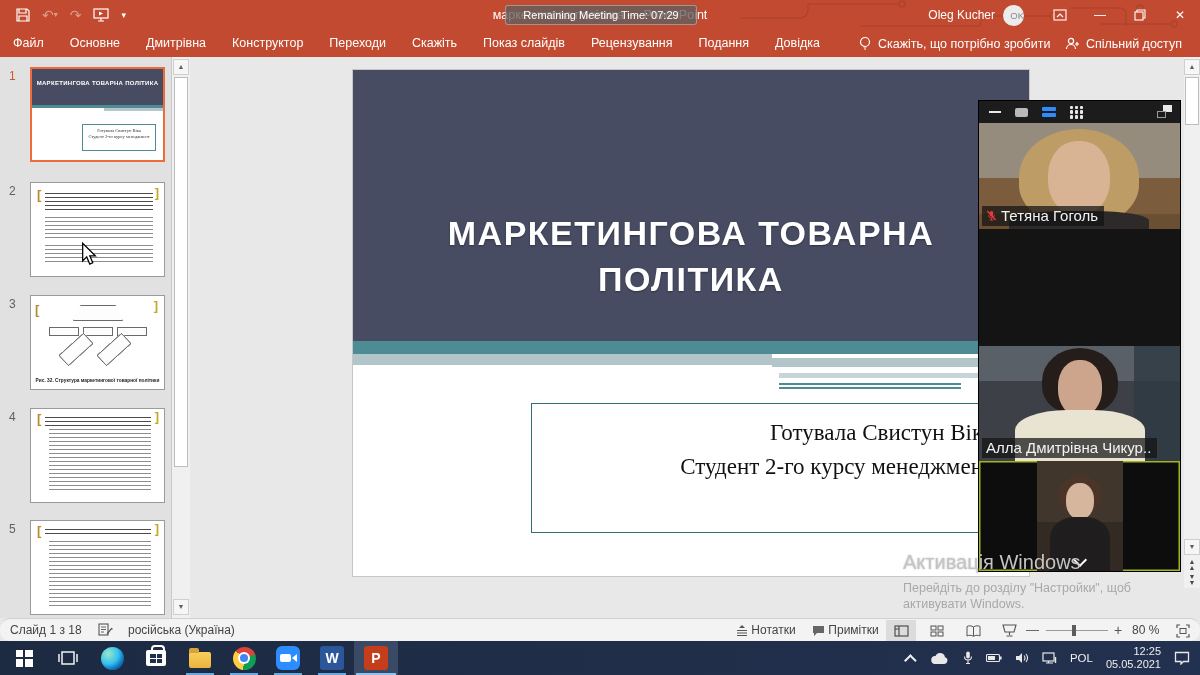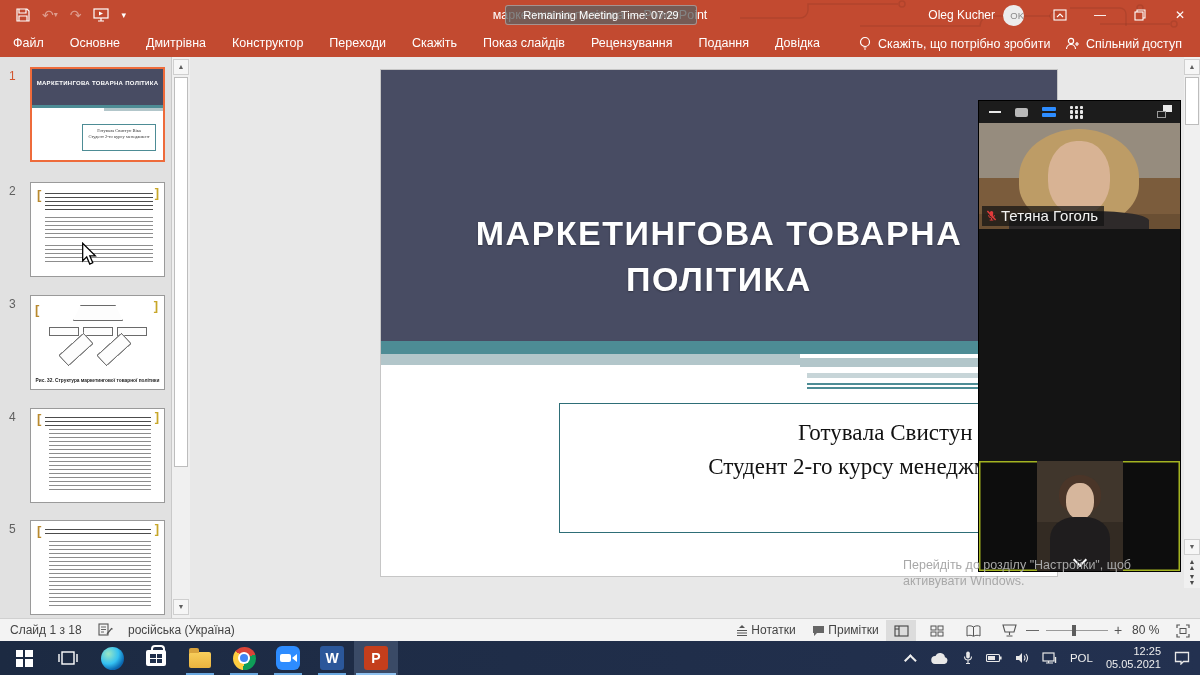--- a/index.html
+++ b/index.html
@@ -57,21 +57,21 @@
   .t3-cap { position:absolute; left:0; right:0; bottom:6px; text-align:center; font-size:4.8px; color:#222; font-weight:bold; }
   
   #thumb-scroll { position:absolute; left:172px; top:57px; width:18px; height:561px; background:#f0f0f0; z-index:6; }
   .sb-btn { position:absolute; left:1px; width:16px; height:16px; background:#f6f6f6; border:1px solid #cfcfcf;
     color:#606060; font-size:7px; text-align:center; line-height:14px; }
   .sb-thumb { position:absolute; left:2px; width:14px; background:#ffffff; border:1px solid #bdbdbd; }
 
   
   #mainarea { position:absolute; left:190px; top:57px; width:1010px; height:531px; background:#e8e8e8; }
   #slide { position:absolute; left:353px; top:70px; width:676px; height:506px; background:#fff;
-    box-shadow:0 0 0 1px #c6c6c6; z-index:4; overflow:hidden;margin-left:28px; }
+    box-shadow:0 0 0 1px #c6c6c6; z-index:4; overflow:hidden; }
   .sl-head { position:absolute; left:0; top:0; width:100%; height:271px; background:#484c63; }
   .sl-title { position:absolute; left:0; top:140px; width:100%; text-align:center; color:#fff;
     font-size:34px; font-weight:bold; letter-spacing:1.5px; line-height:46px;
     text-shadow:0 1px 2px rgba(0,0,0,.35); }
   .st1 { position:absolute; left:0; top:271px; width:100%; height:13px; background:#4d8c95; }
   .st2 { position:absolute; left:0; top:284px; width:62%; height:11px; background:#b2c6ca; }
   .st3 { position:absolute; left:62%; top:288px; width:38%; height:9px; background:#b2c6ca; }
   .st4 { position:absolute; left:63%; top:303px; width:33%; height:5px; background:#c7d5d8; }
   .st5 { position:absolute; left:63%; top:313px; width:27%; height:2px; background:#4d8c95; }
   .st6 { position:absolute; left:63%; top:317px; width:27%; height:2px; background:#4d8c95; }
@@ -114,21 +114,21 @@
   .wm1 { font-size:20px; color:#c4c4c4; text-shadow:0 0 2px rgba(0,0,0,.25); }
   .wm2 { font-size:12.5px; color:#a8a8a8; margin-top:6px; line-height:16px; }
 
   
   #notesbar { position:absolute; left:190px; top:588px; width:1010px; height:30px; background:#ededed;
     border-top:1px solid #d4d4d4; z-index:5; }
   #notesbar span { margin-left:16px; font-size:14.5px; color:#595959; line-height:30px; }
 
   
   #statusbar { position:absolute; left:0; top:618px; width:1200px; height:23px; background:#f3f3f3;
-    border-top:1px solid #d0d0d0; z-index:20; font-size:12px; color:#444; }
+    border-top:1px solid #d0d0d0; z-index:20; font-size:12px; color:#444;border-radius:10px; }
   .stl { position:absolute; top:0; line-height:22px; }
   .sbicon { display:inline-block; vertical-align:middle; }
   .view-btn { position:absolute; top:1px; width:30px; height:21px; display:flex; align-items:center; justify-content:center; }
   .view-btn.active { background:#dcdcdc; }
   .zoom-track { position:absolute; top:11px; width:62px; height:1px; background:#9a9a9a; }
   .zoom-thumb { position:absolute; top:6px; width:4px; height:11px; background:#5c5c5c; }
 
   
   #taskbar { position:absolute; left:0; top:641px; width:1200px; height:34px;
     background:linear-gradient(90deg,#1c2a42,#233150); z-index:30; }
@@ -372,32 +372,42 @@
         <svg width="11" height="11" viewBox="0 0 12 12">
             <rect x="4.2" y="1" width="3.6" height="6" rx="1.8" fill="#e23b3b"></rect>
             <path d="M2.8 5.5 a3.2 3.2 0 0 0 6.4 0 M6 8.7 V11 M4 11 h4" fill="none" stroke="#e23b3b" stroke-width="1"></path>
             <line x1="1.5" y1="1" x2="10.5" y2="11" stroke="#e23b3b" stroke-width="1.6"></line>
           </svg>
         <span>Тетяна Гоголь</span>
       </div>
     </div>
 
 
+    <div class="tile" style="top:245px;height:115px;background:linear-gradient(180deg,#5a6067 0 30%,#3d4147 30% 100%)">
+      <div class="vidframe" style="right:0;width:46px;background:#2e3944;opacity:.8"></div>
+      <div class="p-hair" style="left:63px;top:2px;width:76px;height:66px;background:#241d19"></div>
+      <div class="p-face" style="left:79px;top:14px;width:44px;height:56px;background:#cda58d"></div>
+      <div class="p-body" style="left:36px;top:64px;width:130px;height:51px;background:#e9e3d2"></div>
+      <div class="zp-label">
+        <span>Алла Дмитрівна Чикур..</span>
+      </div>
+    </div>
 
     <div class="tile" style="top:360px;height:110px;box-shadow:inset 0 0 0 1.5px #a3b321">
       <div class="vidframe" style="left:58px;width:86px;background:linear-gradient(180deg,#40362c 0 55%,#332b23 55%)">
         <div class="p-hair" style="left:22px;top:14px;width:42px;height:38px;background:#4a3528"></div>
         <div class="p-face" style="left:29px;top:22px;width:28px;height:36px;background:#d6b69c"></div>
         <div class="p-body" style="left:13px;top:56px;width:60px;height:54px;background:#1f1d1e"></div>
       </div>
       <div class="zp-chevron"></div>
     </div>
   </div>
 
   <div id="watermark">
+    <div class="wm1">Активація Windows</div>
     <div class="wm2"><span>Перейдіть до розділу "Настройки", щоб</span><br><span>активувати Windows.</span></div>
   </div>
 
 
   <div id="statusbar">
     <span class="stl" style="left:10px">Слайд 1 з 18</span>
     <span class="stl" style="left:98px;top:3px">
       <svg width="15" height="15" viewBox="0 0 15 15">
           <rect x="1" y="2" width="9" height="11" fill="none" stroke="#555" stroke-width="1.1"></rect>
           <path d="M3 5 h5 M3 7.5 h5 M3 10 h3" stroke="#555" stroke-width=".9"></path>

